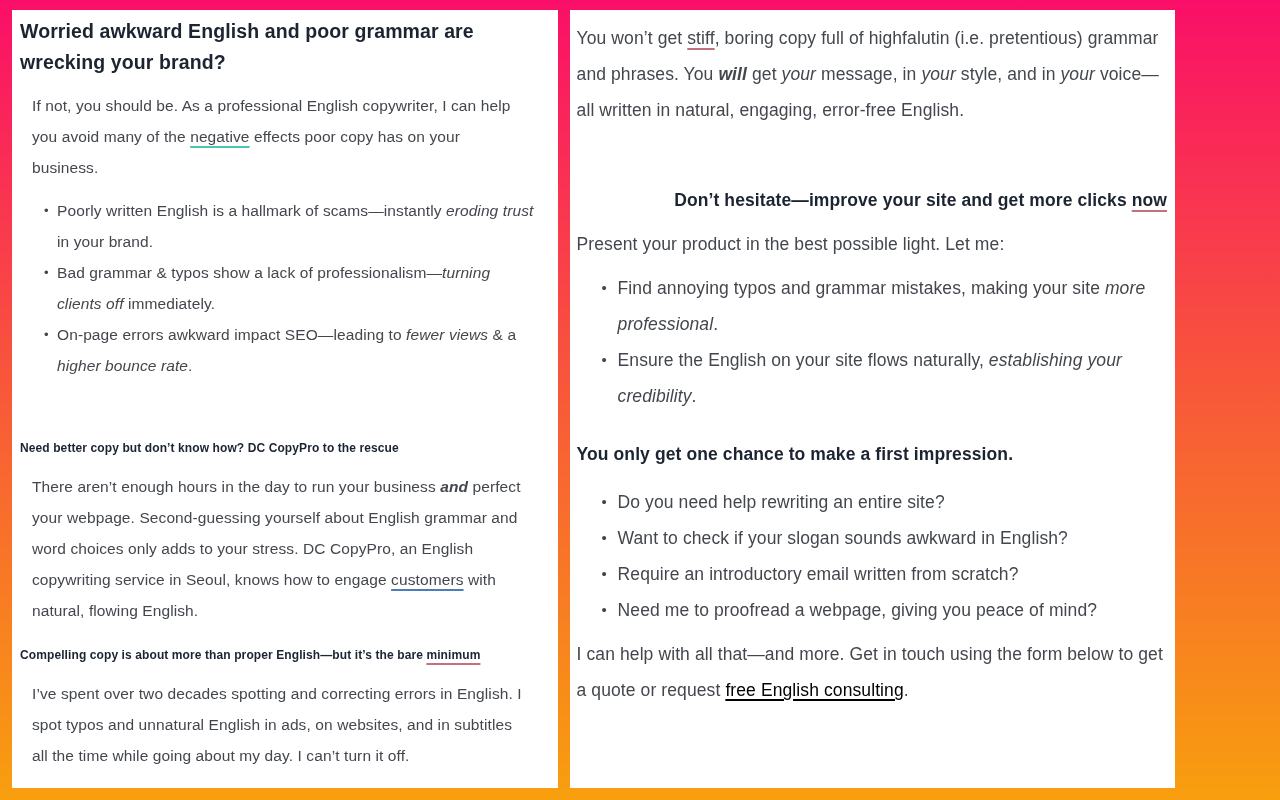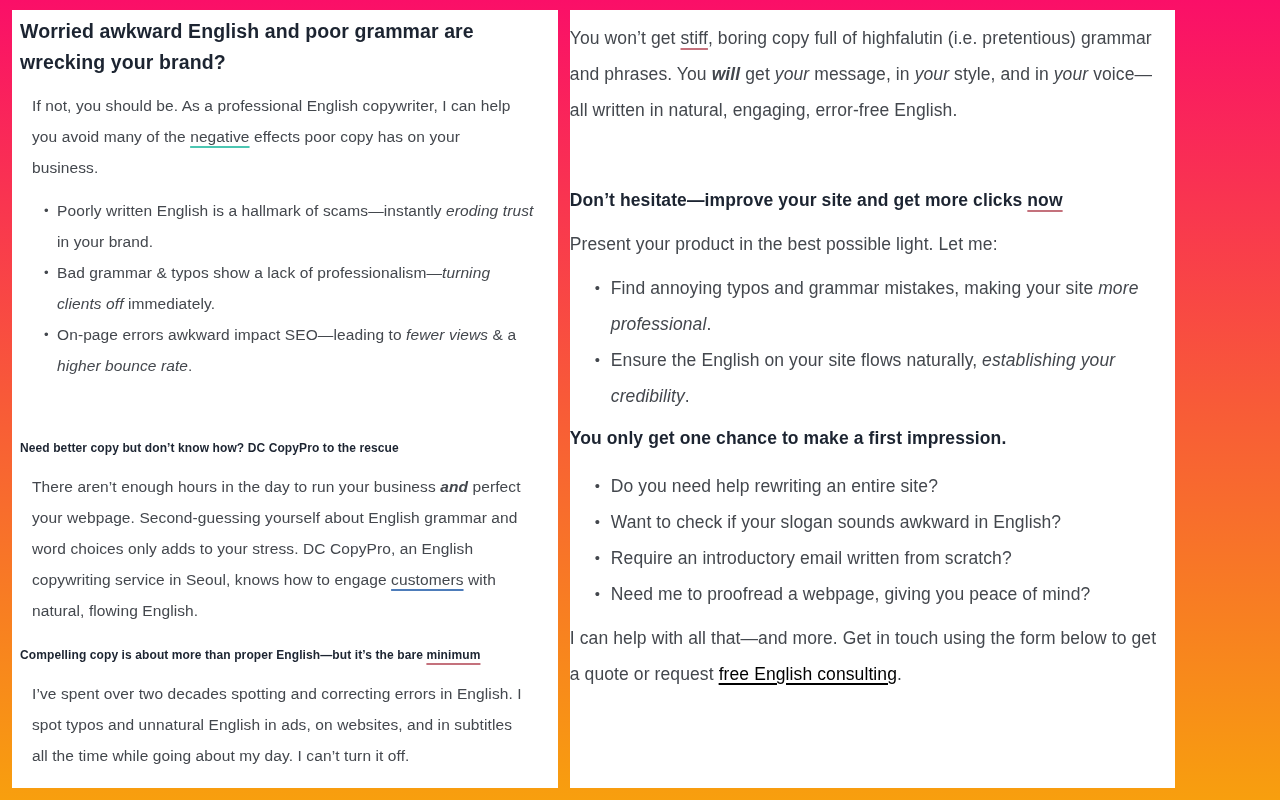--- a/index.html
+++ b/index.html
@@ -15,21 +15,21 @@
     padding: 10px 12px 12px 12px;
     display: flex;
     gap: 12px;
   }
   .col {
     background: #ffffff;
     box-sizing: border-box;
     overflow: hidden;
   }
   .col-left  { width: 589px; padding: 6px 20px 0 8px; }
-  .col-right { width: 655px; padding: 10px 8px 0 0; }
+  .col-right { width: 655px; padding: 10px 8px 0 7px; }
 
   
   .col-left  { font-size: 15.5px; line-height: 31px; color: #43474d; letter-spacing: 0.1px; }
   .col-left h1 {
     margin: 0; font-size: 19.5px; line-height: 31px; font-weight: bold; color: #1c2431;
   }
   .col-left h2 {
     margin: 0; font-size: 12px; line-height: 26px; font-weight: bold; color: #1c2431;
   }
   .col-left p  { margin: 12px; }
@@ -39,25 +39,25 @@
   .col-left .h2-need { margin-top: 54px; }
   .col-left .p-after-h2 { margin-top: 10px; }
   .col-left .h2-compelling { margin-top: 16px; }
 
   
   .col-right { font-size: 17.5px; line-height: 36px; color: #43474d; letter-spacing: 0.1px; }
   .col-right h2 {
     margin: 0; font-size: 17.5px; line-height: 28px; font-weight: bold; color: #1c2431;
   }
   .col-right p { margin: 0; }
-  .col-right .h2-hesitate { margin-top: 58px; }
+  .col-right .h2-hesitate { margin-top: 58px; text-align: right; }
   .col-right .p-present { margin-top: 12px; }
   .col-right ul { margin: 8px 0 0 0; padding: 0 0 0 25px; list-style: none; }
   .col-right li { position: relative; padding-left: 16px; }
-  .col-right .h2-chance { margin-top: 10px; }
+  .col-right .h2-chance { margin-top: 26px; }
   .col-right .ul-questions { margin-top: 16px; }
   .col-right .p-final { margin-top: 8px; }
 
   li::before {
     content: "\2022";
     position: absolute;
     left: 0; top: 0;
     color: #43474d;
     font-size: 0.85em;
   }

